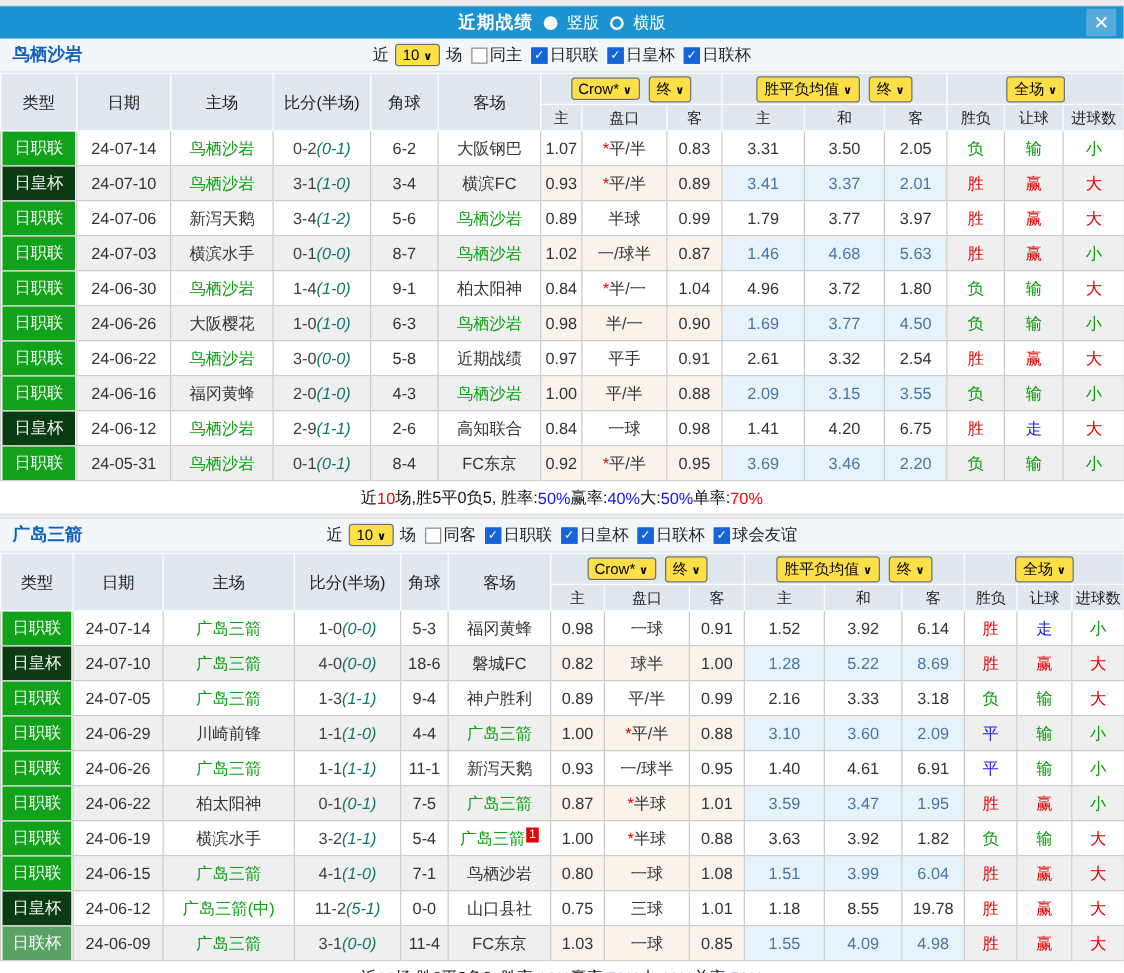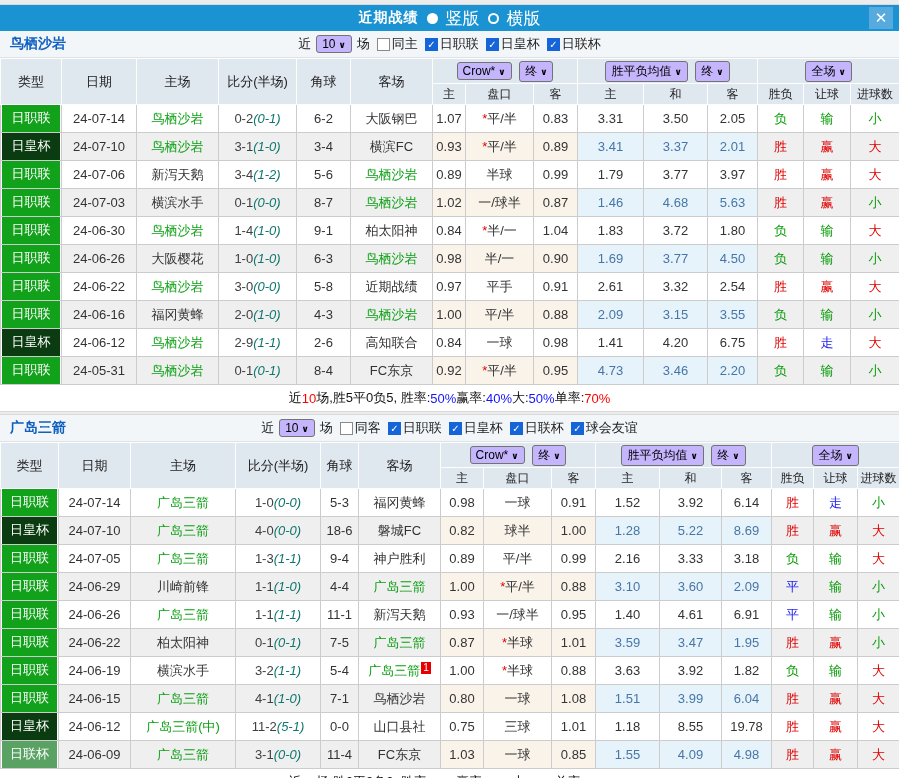--- a/index.html
+++ b/index.html
@@ -6,28 +6,28 @@
   html,body { background:#ececec; font-family:"Liberation Sans","DejaVu Sans",sans-serif; }
   .page { width:899px; background:#fff; position:relative; }
   .topstrip { height:5px; background:#ececec; border-bottom:1px solid #d9d9d9; }
 
   
   .titlebar { height:26px; background:#1b93d2; color:#fff; display:flex; align-items:center; justify-content:center; gap:8px; position:relative; font-size:14px; }
   .titlebar .title { font-weight:bold; letter-spacing:1px; }
   .radio { width:11px; height:11px; border-radius:50%; display:inline-block; vertical-align:middle; cursor:pointer; }
   .radio.sel-on { background:#fff; }
   .radio.sel-off { border:2px solid #fff; background:transparent; }
-  .radio-lbl { font-size:17px; }
+  .radio-lbl { font-size:13px; }
   .closebtn { position:absolute; right:6px; top:2px; width:24px; height:22px; background:#56aade; color:#fff; font-size:15px; font-weight:bold; display:flex; align-items:center; justify-content:center; cursor:pointer; }
 
   
   .teambar { height:27px; background:#f3f6f9; border-bottom:1px solid #dfe3e8; display:flex; align-items:center; justify-content:center; position:relative; font-size:13px; color:#222; }
   .teamname { position:absolute; left:10px; font-weight:bold; font-size:14px; color:#1060c0; }
   .filter { display:flex; align-items:center; gap:3px; }
-  .sel { display:inline-block; background:#c4b5fd; border:1px solid #737373; border-radius:3px; padding:1px 5px; font-size:12px; color:#000; cursor:pointer; white-space:nowrap; margin:0 2px; }
+  .sel { display:inline-block; background:#fde047; border:1px solid #737373; border-radius:3px; padding:1px 5px; font-size:12px; color:#000; cursor:pointer; white-space:nowrap; margin:0 2px; }
   .chev { font-size:9px; font-weight:bold; margin-left:3px; }
   .cbwrap { display:inline-flex; align-items:center; gap:2px; cursor:pointer; margin-left:4px; }
   .cb { width:13px; height:13px; border:1px solid #8a8a8a; background:#fff; display:inline-flex; align-items:center; justify-content:center; font-size:10px; color:#fff; }
   .cb.on { background:#1565d8; border-color:#1565d8; }
 
   
   table.grid { width:899px; border-collapse:collapse; table-layout:fixed; font-size:13px; }
   table.grid thead th { background:#dfe7ef; border:1px solid #fdfdfd; font-weight:normal; color:#222; text-align:center; }
   table.grid thead tr.h1 th { height:25px; }
   table.grid thead tr.h2 th { height:21px; font-size:12px; }
@@ -226,21 +226,21 @@
             <div class="badge a">日职联</div>
           </td>
           <td>24-06-30</td>
           <td class="c-team hl">鸟栖沙岩</td>
           <td><span class="sc">1-4</span><span class="half">(1-0)</span></td>
           <td>9-1</td>
           <td class="c-team">柏太阳神</td>
           <td class="cream">0.84</td>
           <td class="cream"><span class="star">*</span>半/一</td>
           <td class="cream">1.04</td>
-          <td class="cblue">1.83</td>
+          <td class="cblue">4.96</td>
           <td class="cblue">3.72</td>
           <td class="cblue">1.80</td>
           <td class="res green">负</td>
           <td class="res green">输</td>
           <td class="res red">大</td>
         </tr>
         <tr class="alt">
           <td class="c-badge">
             <div class="badge a">日职联</div>
           </td>
@@ -321,21 +321,21 @@
             <div class="badge a">日职联</div>
           </td>
           <td>24-05-31</td>
           <td class="c-team hl">鸟栖沙岩</td>
           <td><span class="sc">0-1</span><span class="half">(0-1)</span></td>
           <td>8-4</td>
           <td class="c-team">FC东京</td>
           <td class="cream">0.92</td>
           <td class="cream"><span class="star">*</span>平/半</td>
           <td class="cream">0.95</td>
-          <td class="cblue">4.73</td>
+          <td class="cblue">3.69</td>
           <td class="cblue">3.46</td>
           <td class="cblue">2.20</td>
           <td class="res green">负</td>
           <td class="res green">输</td>
           <td class="res green">小</td>
         </tr>
       </tbody>
   </table>
 
   <div class="summary">

